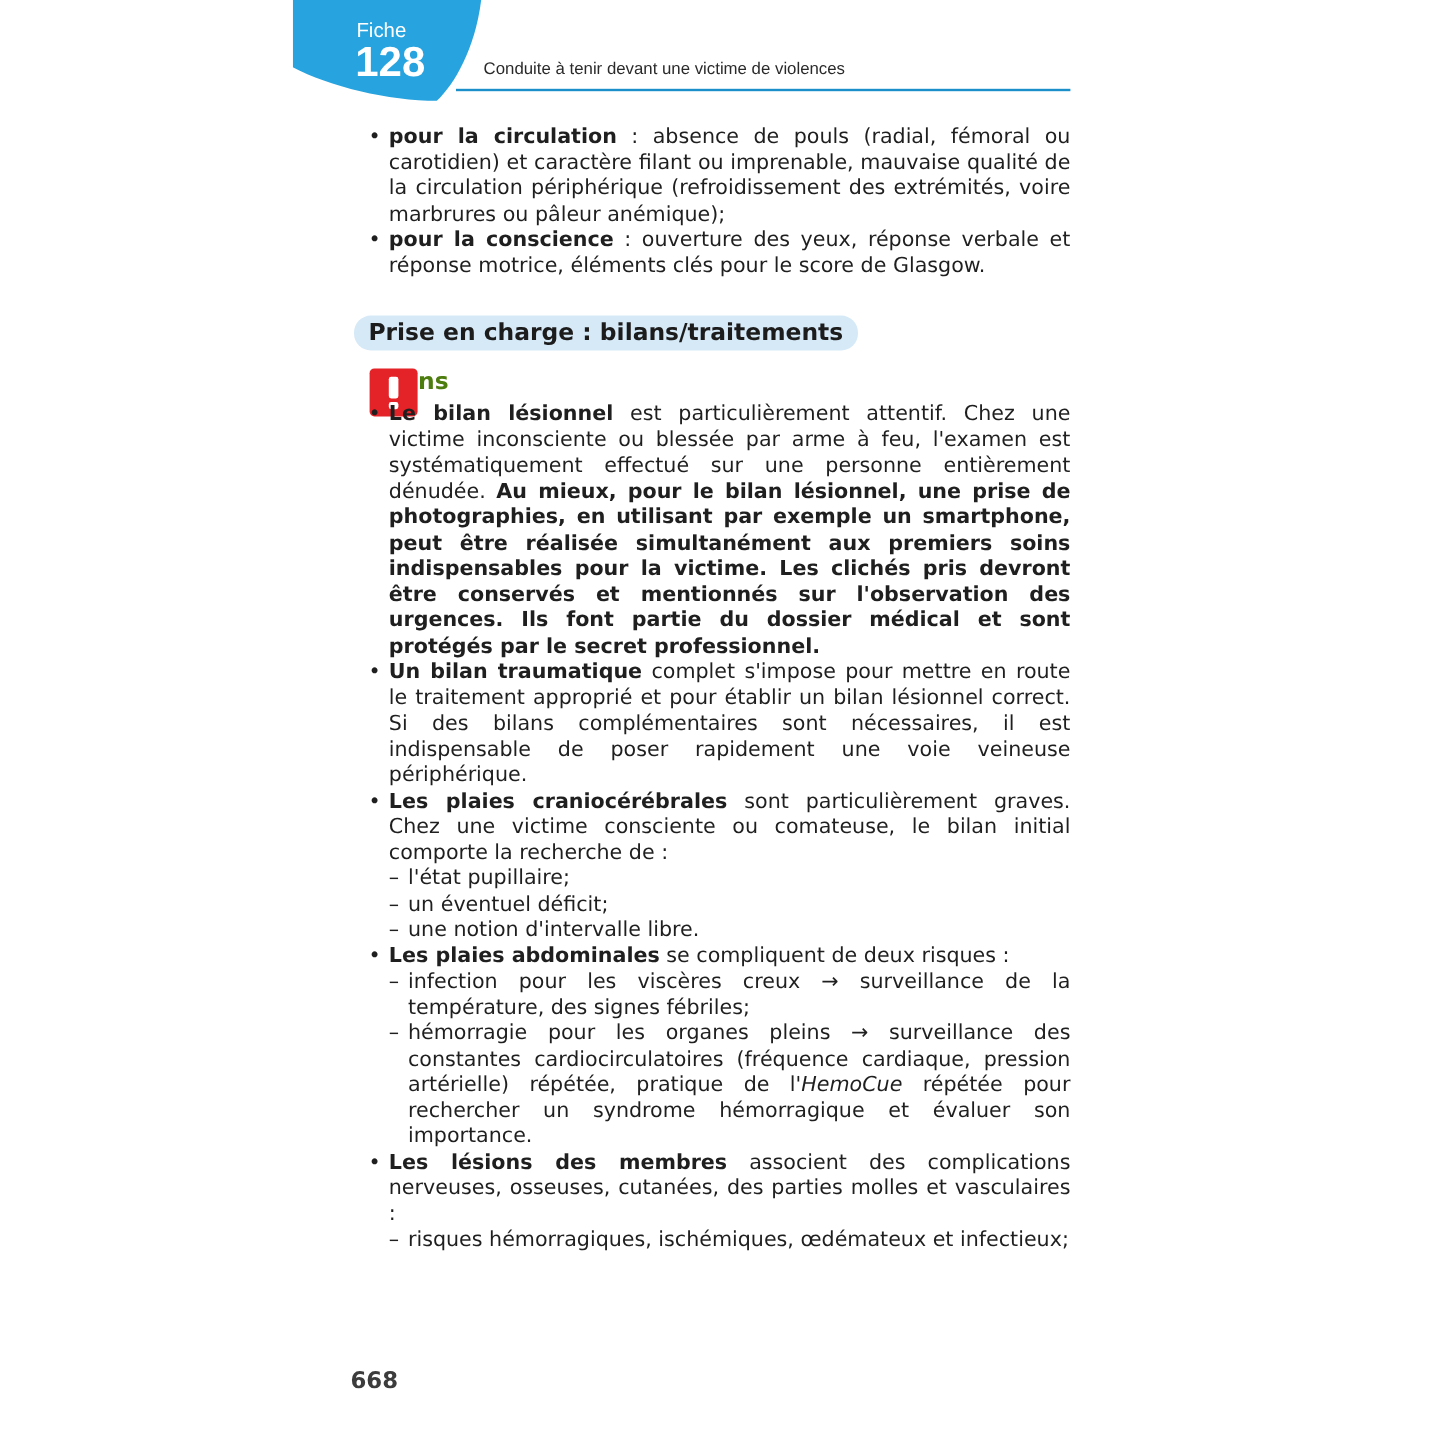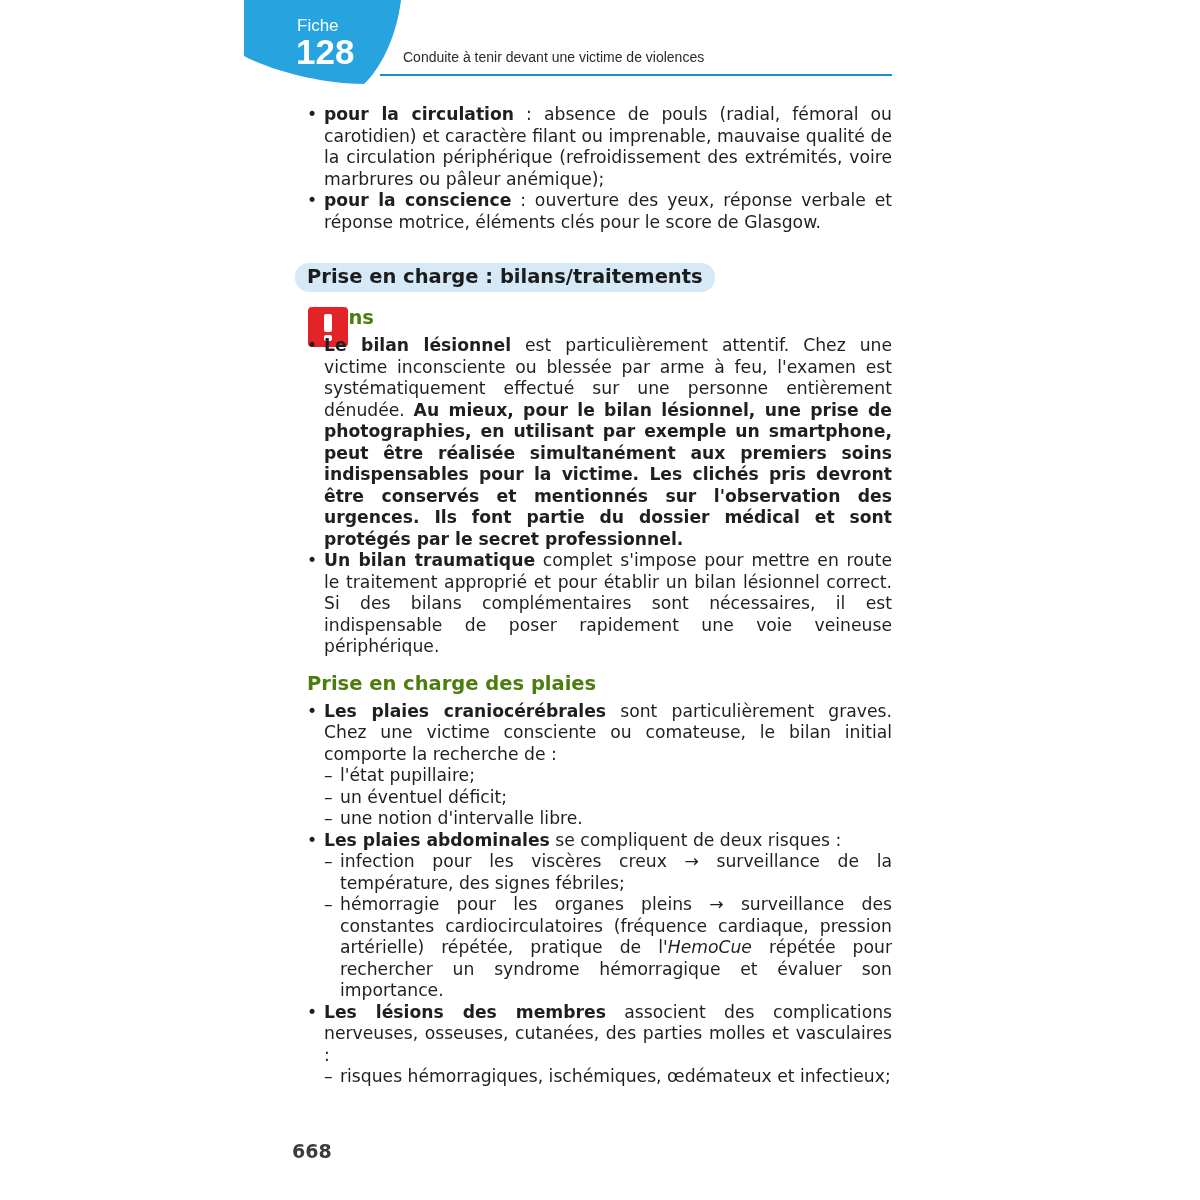--- a/index.html
+++ b/index.html
@@ -48,21 +48,20 @@
   <div class="section-pill">Prise en charge : bilans/traitements</div>
 
   <div class="warning">
     <span class="warn-icon"></span>
   </div>
 
   <div class="subhead">Bilans</div>
   <div class="bullet"><b>Le bilan lésionnel</b><span> est particulièrement attentif. Chez une victime inconsciente ou blessée par arme à feu, l'examen est systématiquement effectué sur une personne entièrement dénudée. </span><b>Au mieux, pour le bilan lésionnel, une prise de photographies, en utilisant par exemple un smartphone, peut être réalisée simultanément aux premiers soins indispensables pour la victime. Les clichés pris devront être conservés et mentionnés sur l'observation des urgences. Ils font partie du dossier médical et sont protégés par le secret professionnel.</b></div>
   <div class="bullet"><b>Un bilan traumatique</b><span> complet s'impose pour mettre en route le traitement approprié et pour établir un bilan lésionnel correct. Si des bilans complémentaires sont nécessaires, il est indispensable de poser rapidement une voie veineuse périphérique.</span></div>
 
-  <div class="subhead">Prise en charge des plaies</div>
   <div class="bullet"><b>Les plaies craniocérébrales</b><span> sont particulièrement graves. Chez une victime consciente ou comateuse, le bilan initial comporte la recherche de :</span></div>
   <div class="dash"><span class="dash-mark">–</span><span>l'état pupillaire;</span></div>
   <div class="dash"><span class="dash-mark">–</span><span>un éventuel déficit;</span></div>
   <div class="dash"><span class="dash-mark">–</span><span>une notion d'intervalle libre.</span></div>
 
   <div class="bullet"><b>Les plaies abdominales</b><span> se compliquent de deux risques :</span></div>
   <div class="dash"><span class="dash-mark">–</span><span>infection pour les viscères creux → surveillance de la température, des signes fébriles;</span></div>
   <div class="dash"><span class="dash-mark">–</span><span>hémorragie pour les organes pleins → surveillance des constantes cardiocirculatoires (fréquence cardiaque, pression artérielle) répétée, pratique de l'</span><i>HemoCue</i><span> répétée pour rechercher un syndrome hémorragique et évaluer son importance.</span></div>
 
   <div class="bullet"><b>Les lésions des membres</b><span> associent des complications nerveuses, osseuses, cutanées, des parties molles et vasculaires :</span></div>

